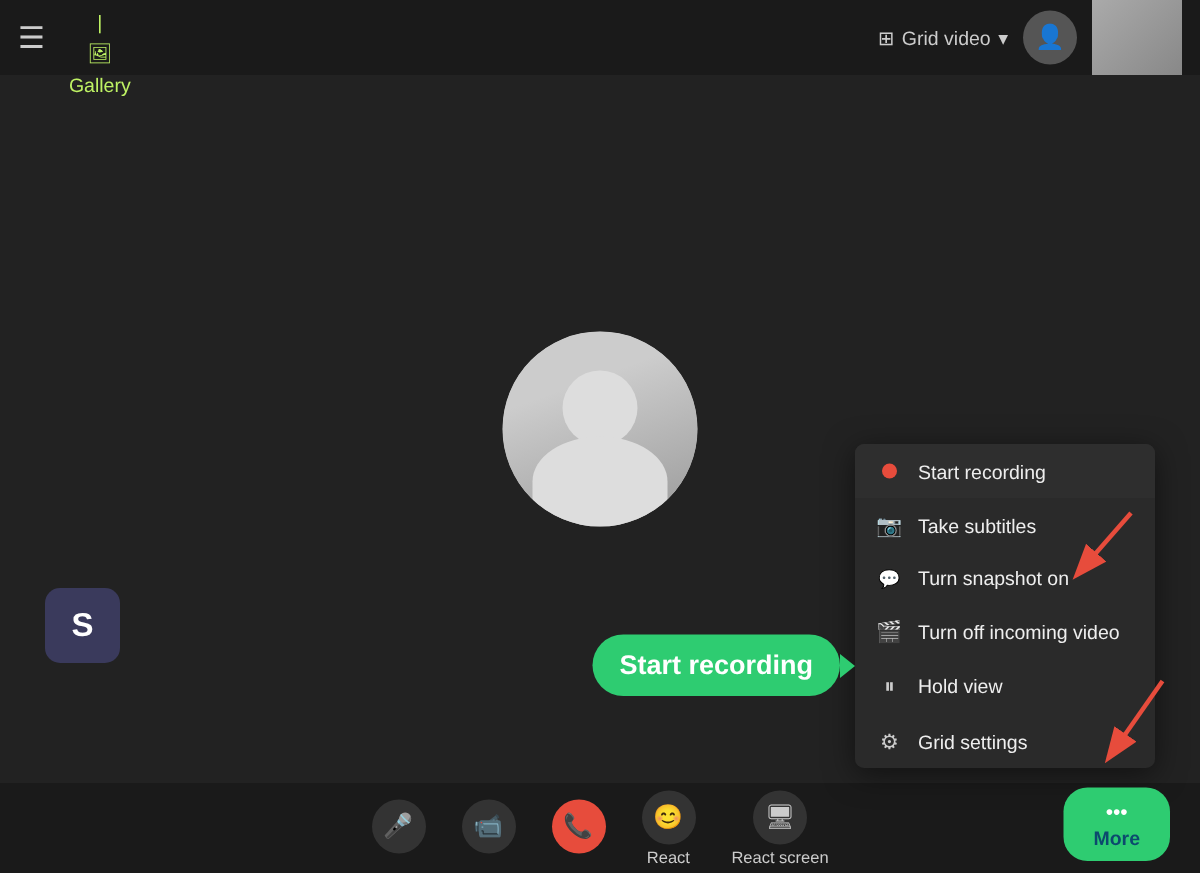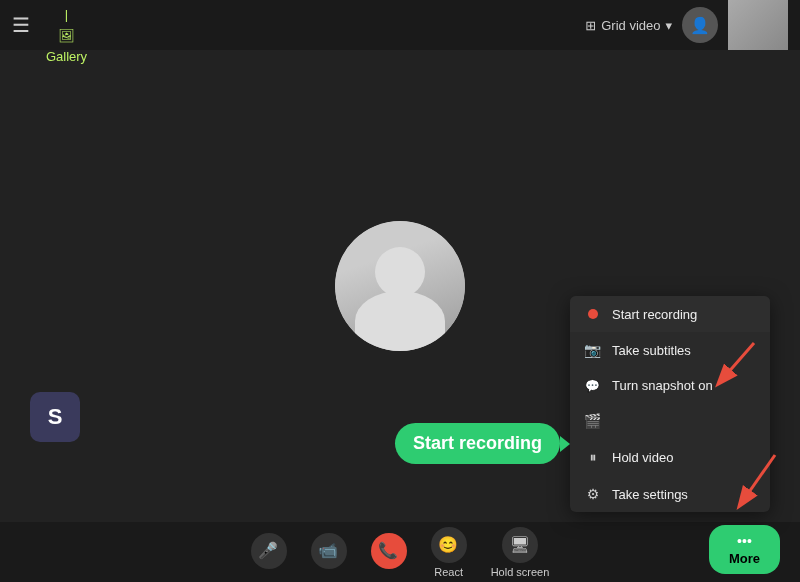--- a/index.html
+++ b/index.html
@@ -261,21 +261,21 @@
       align-items: center;
       gap: 2px;
       cursor: pointer;
     }
     #more-btn-highlight .more-icon {
       font-size: 14px;
       color: #fff;
     }
     #more-btn-highlight .more-label {
       font-size: 13px;
-      color: #000000;
+      color: #0c4a6e;
       font-weight: 600;
     }
 
     
     .red-arrow {
       position: absolute;
       z-index: 30;
       pointer-events: none;
     }
 
@@ -349,28 +349,29 @@
   <div class="menu-item">
     <span class="menu-item-icon">📷</span>
     <span>Take subtitles</span>
   </div>
   <div class="menu-item">
     <span class="menu-item-icon subtitle-icon">💬</span>
     <span>Turn snapshot on</span>
   </div>
   <div class="menu-item">
     <span class="menu-item-icon">🎬</span>
+    <span>Turn off incoming video</span>
   </div>
   <div class="menu-item">
     <span class="menu-item-icon">⏸</span>
-    <span>Hold video</span>
+    <span>Hold view</span>
   </div>
   <div class="menu-item">
     <span class="menu-item-icon">⚙</span>
-    <span>Take settings</span>
+    <span>Grid settings</span>
   </div>
 </div>
 
 <div id="callout-bubble">
   <span>Start recording</span>
 </div>
 
 <div class="red-arrow" id="arrow1">
   <svg width="60" height="60" class="arrow-svg">
     <defs>
@@ -405,21 +406,21 @@
   <button class="bottom-btn">
     <div class="bottom-btn-icon red">📞</div>
     <span class="bottom-btn-label"></span>
   </button>
   <button class="bottom-btn">
     <div class="bottom-btn-icon">😊</div>
     <span class="bottom-btn-label">React</span>
   </button>
   <button class="bottom-btn">
     <div class="bottom-btn-icon">🖥</div>
-    <span class="bottom-btn-label">Hold screen</span>
+    <span class="bottom-btn-label">React screen</span>
   </button>
 </div>
 
 <div id="more-btn-highlight">
   <div class="more-inner">
     <span class="more-icon">•••</span>
     <span class="more-label">More</span>
   </div>
 </div>
 

